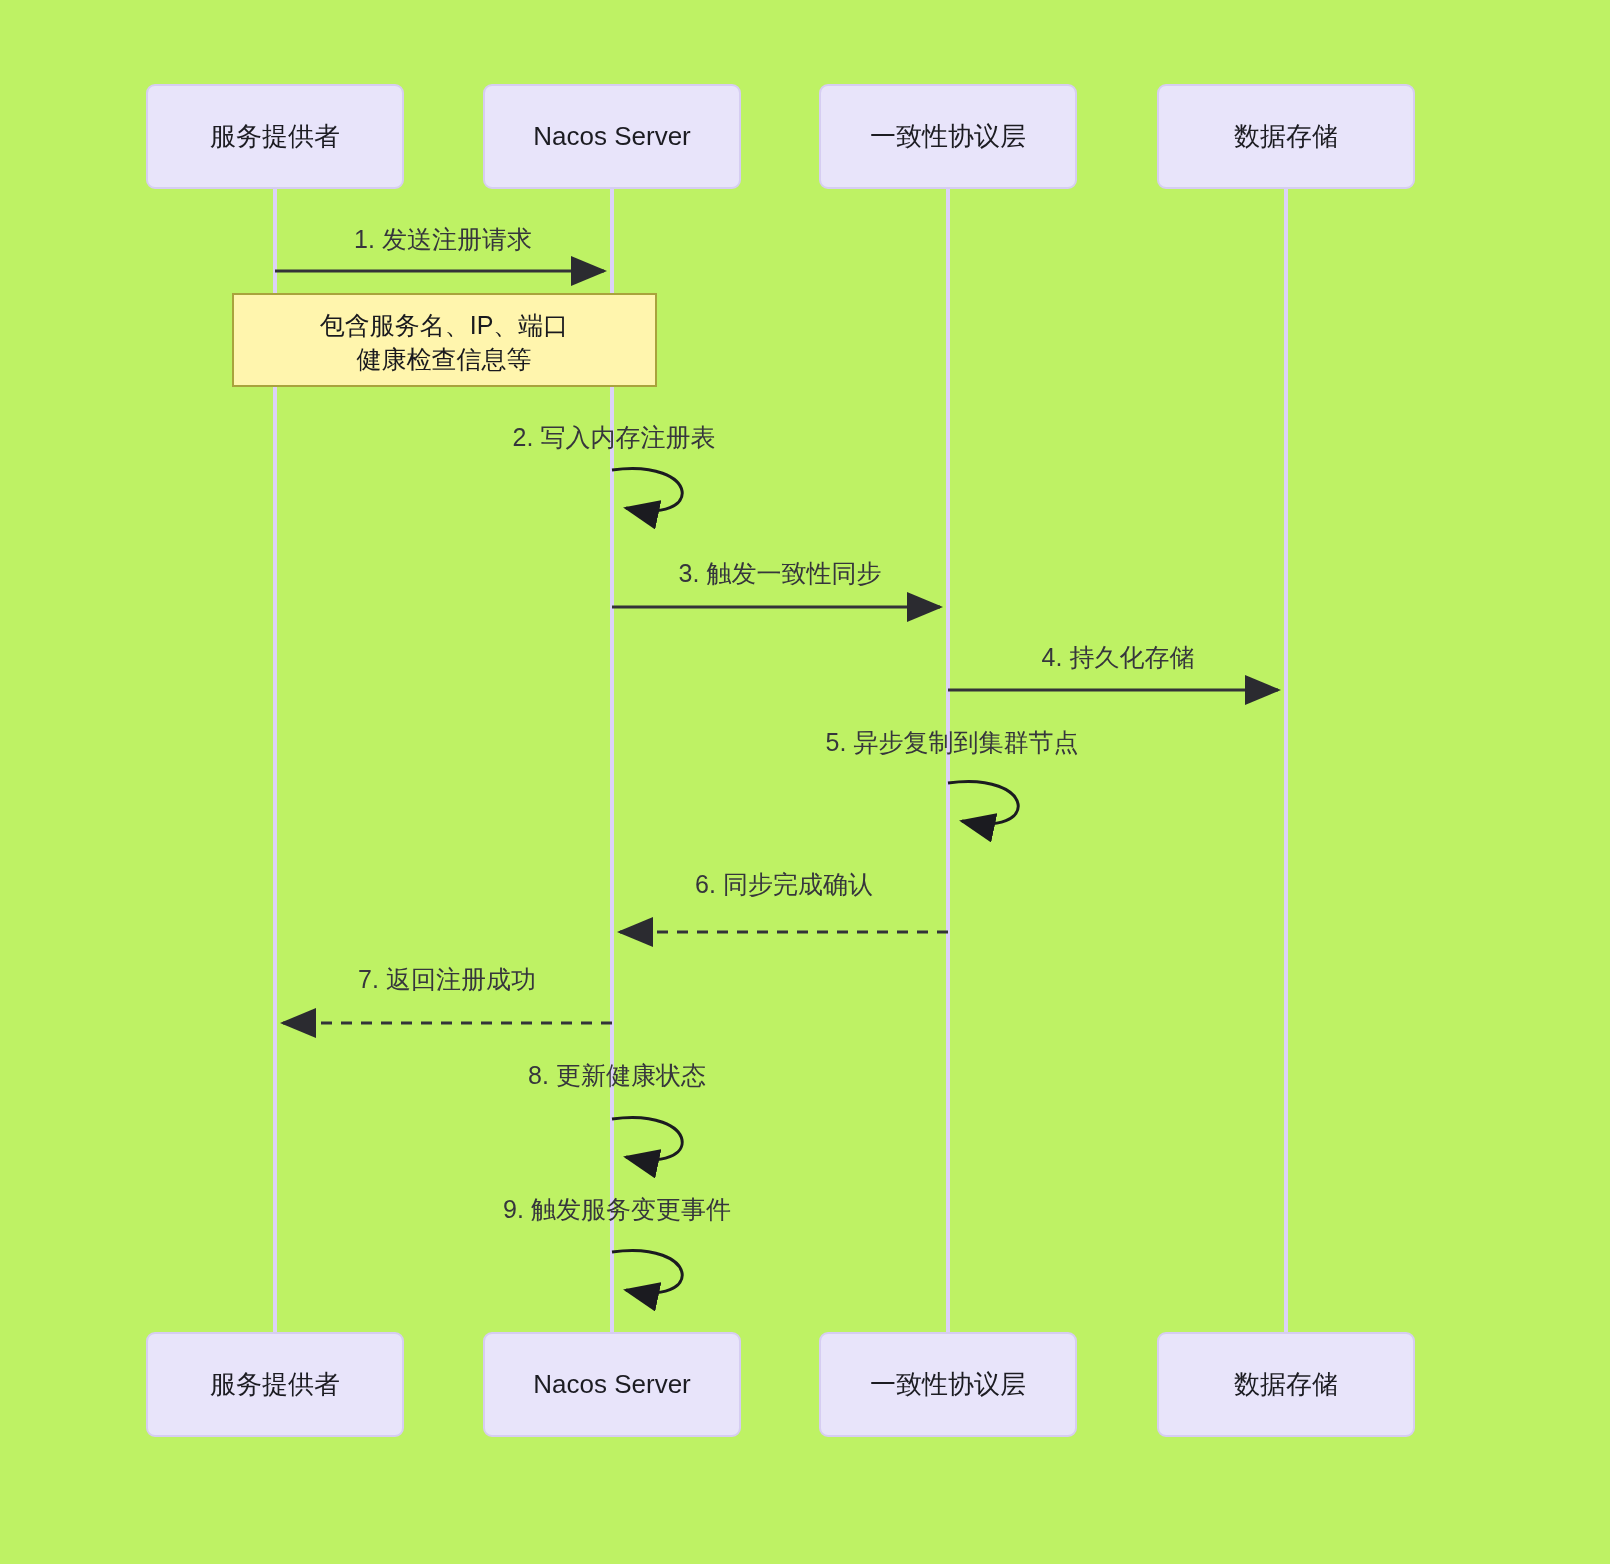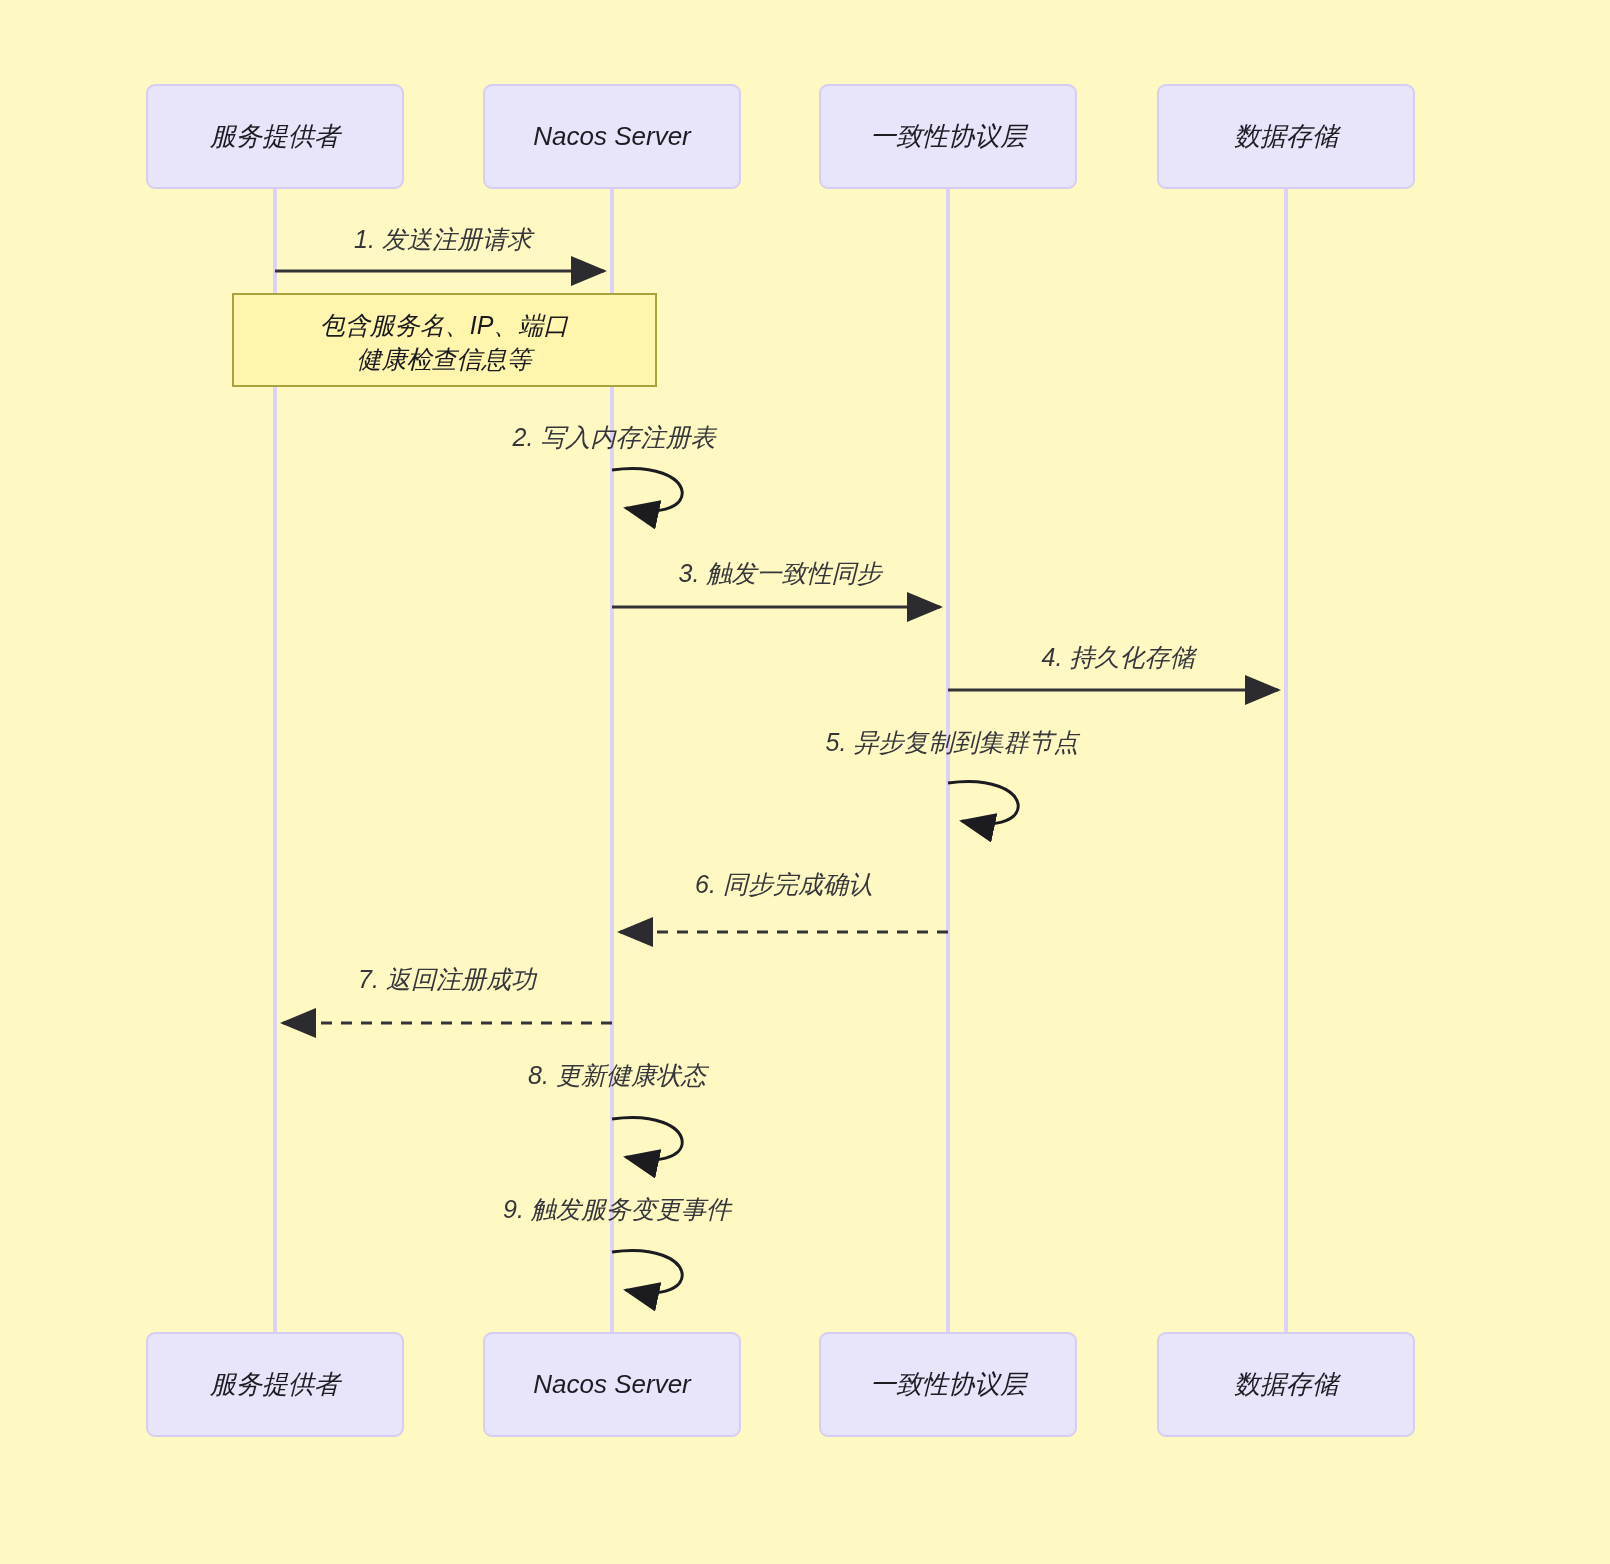--- a/index.html
+++ b/index.html
@@ -11,22 +11,21 @@
   body {
     width: 1610px;
     height: 1564px;
     font-family: "Liberation Sans", "DejaVu Sans", sans-serif;
     overflow: hidden;
   }
   #diagram-root {
     position: relative;
     width: 1610px;
     height: 1564px;
-    background: #fef9c3;
-    font-style: italic;
+    background: #bef264;
   }
   svg.seq-canvas {
     position: absolute;
     left: 0;
     top: 0;
     width: 1610px;
     height: 1564px;
     display: block;
   }
   .participant-box rect {

